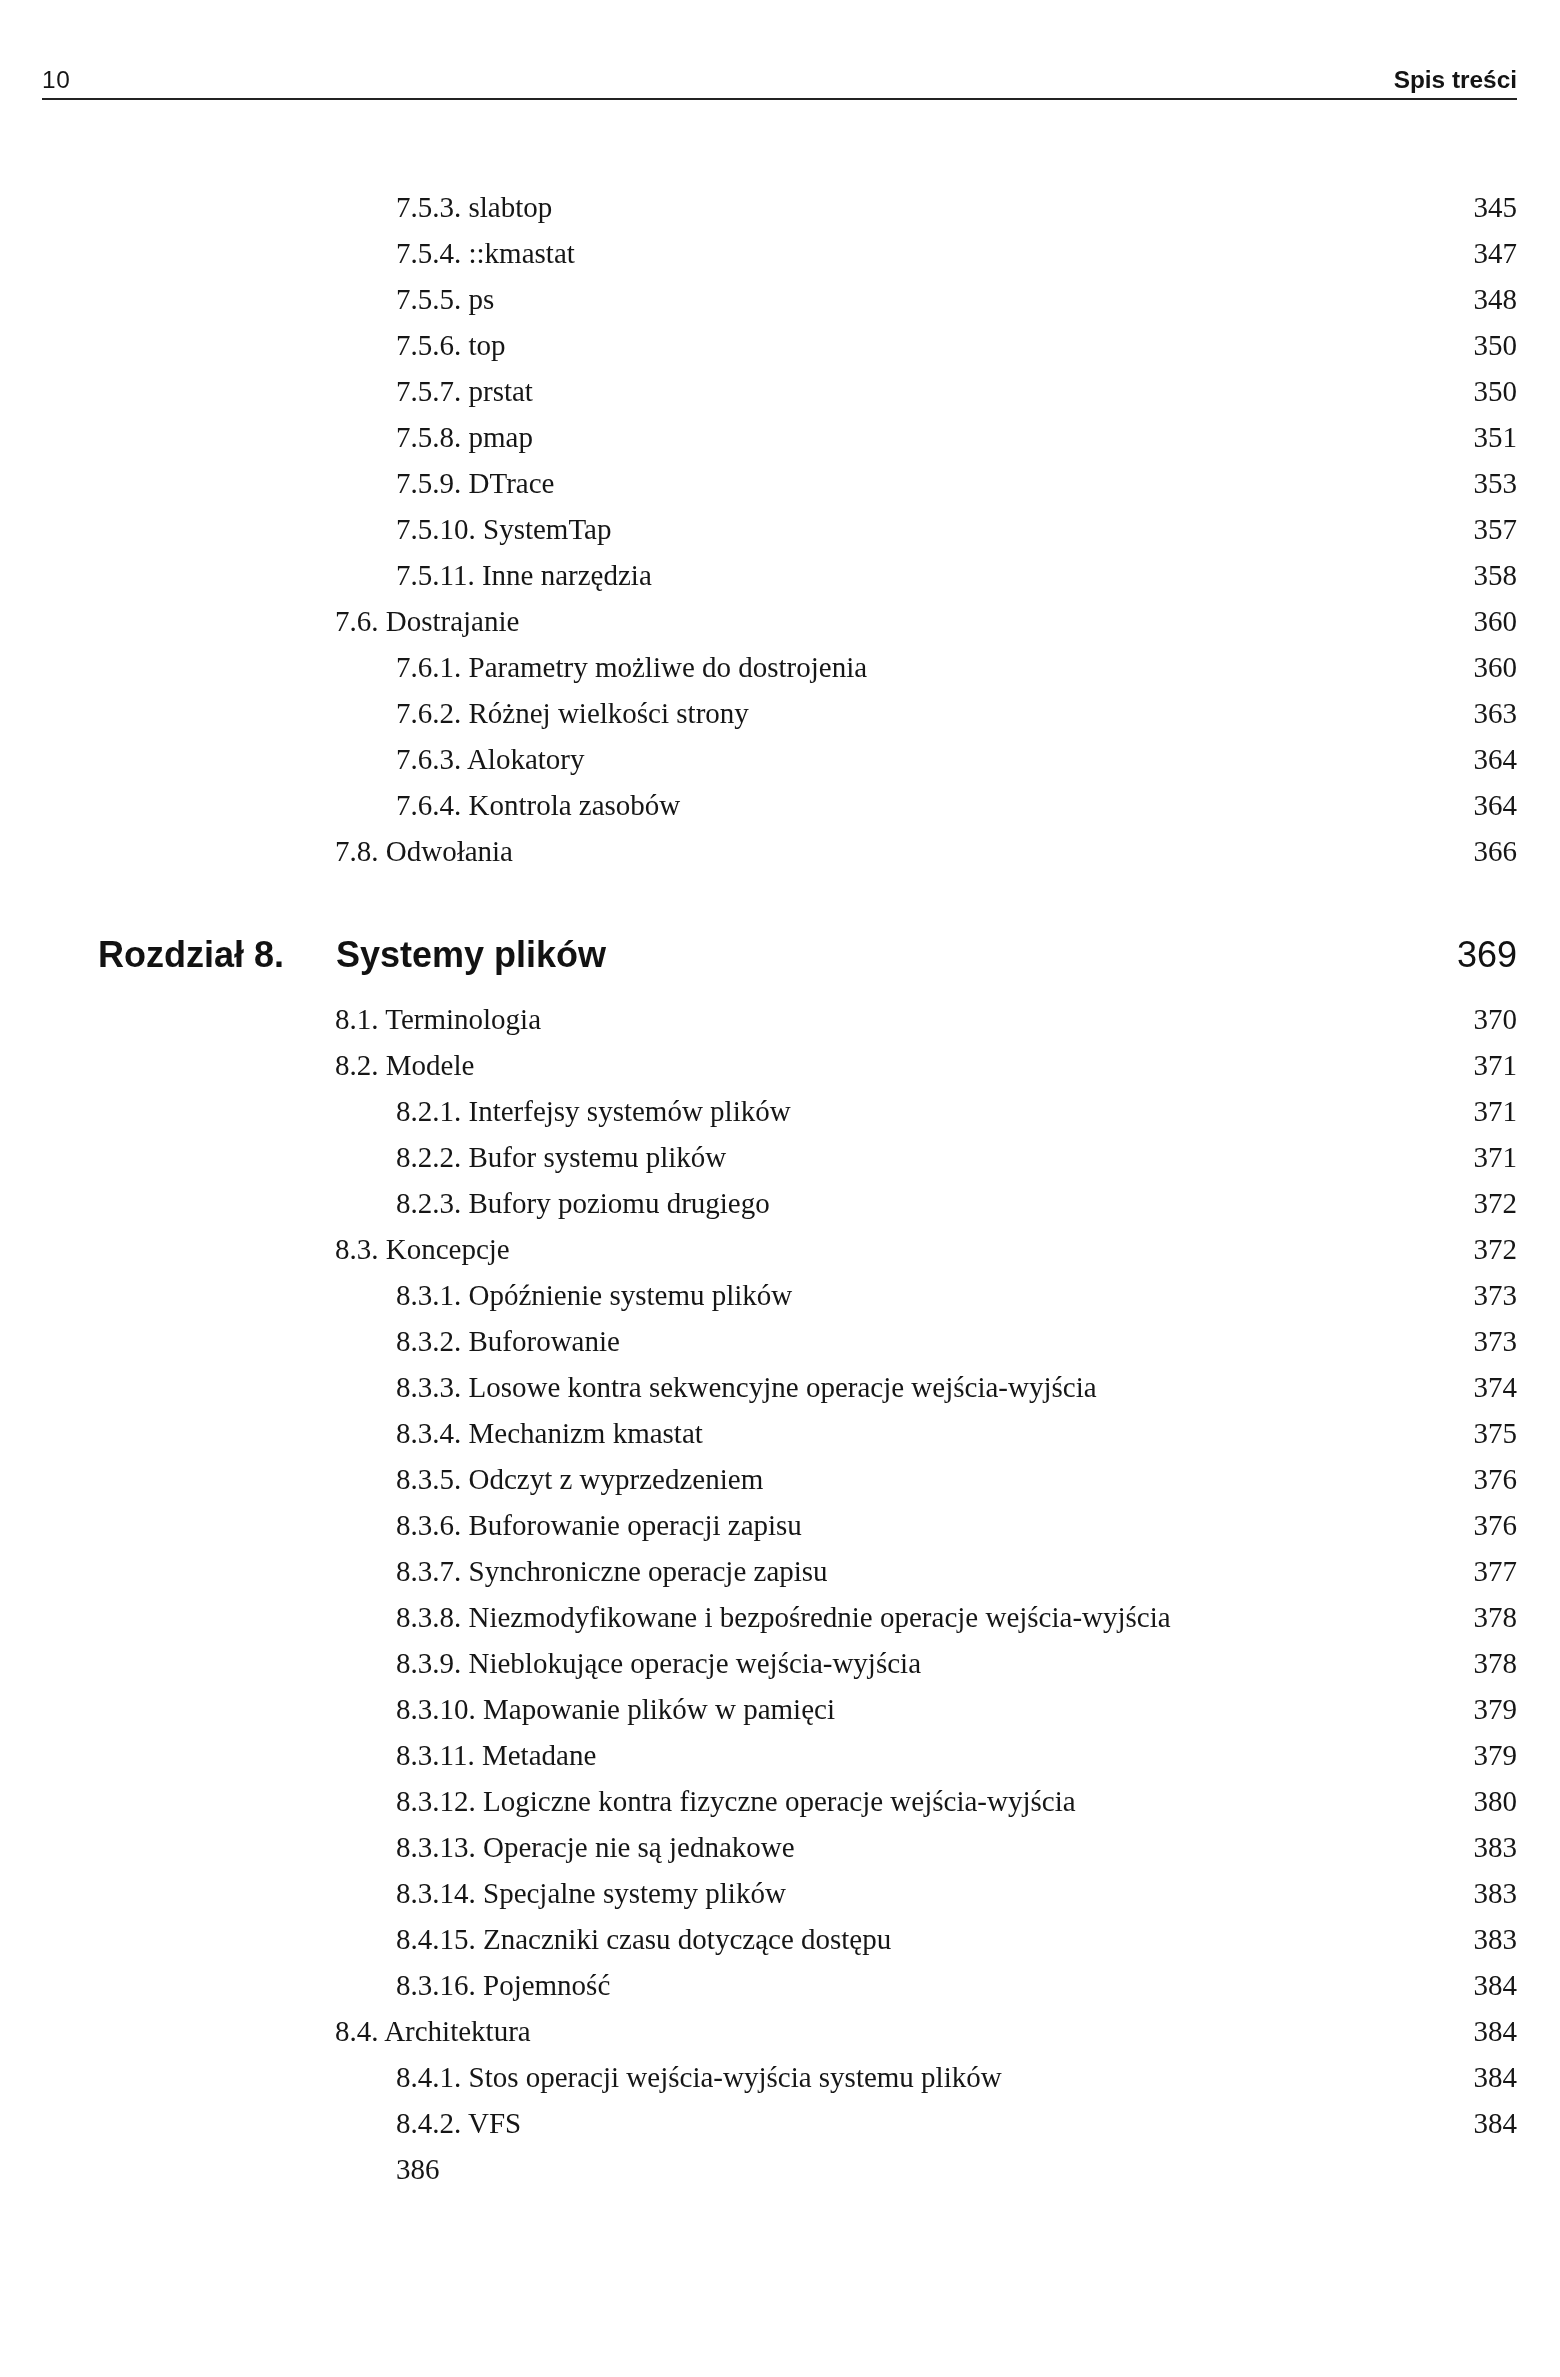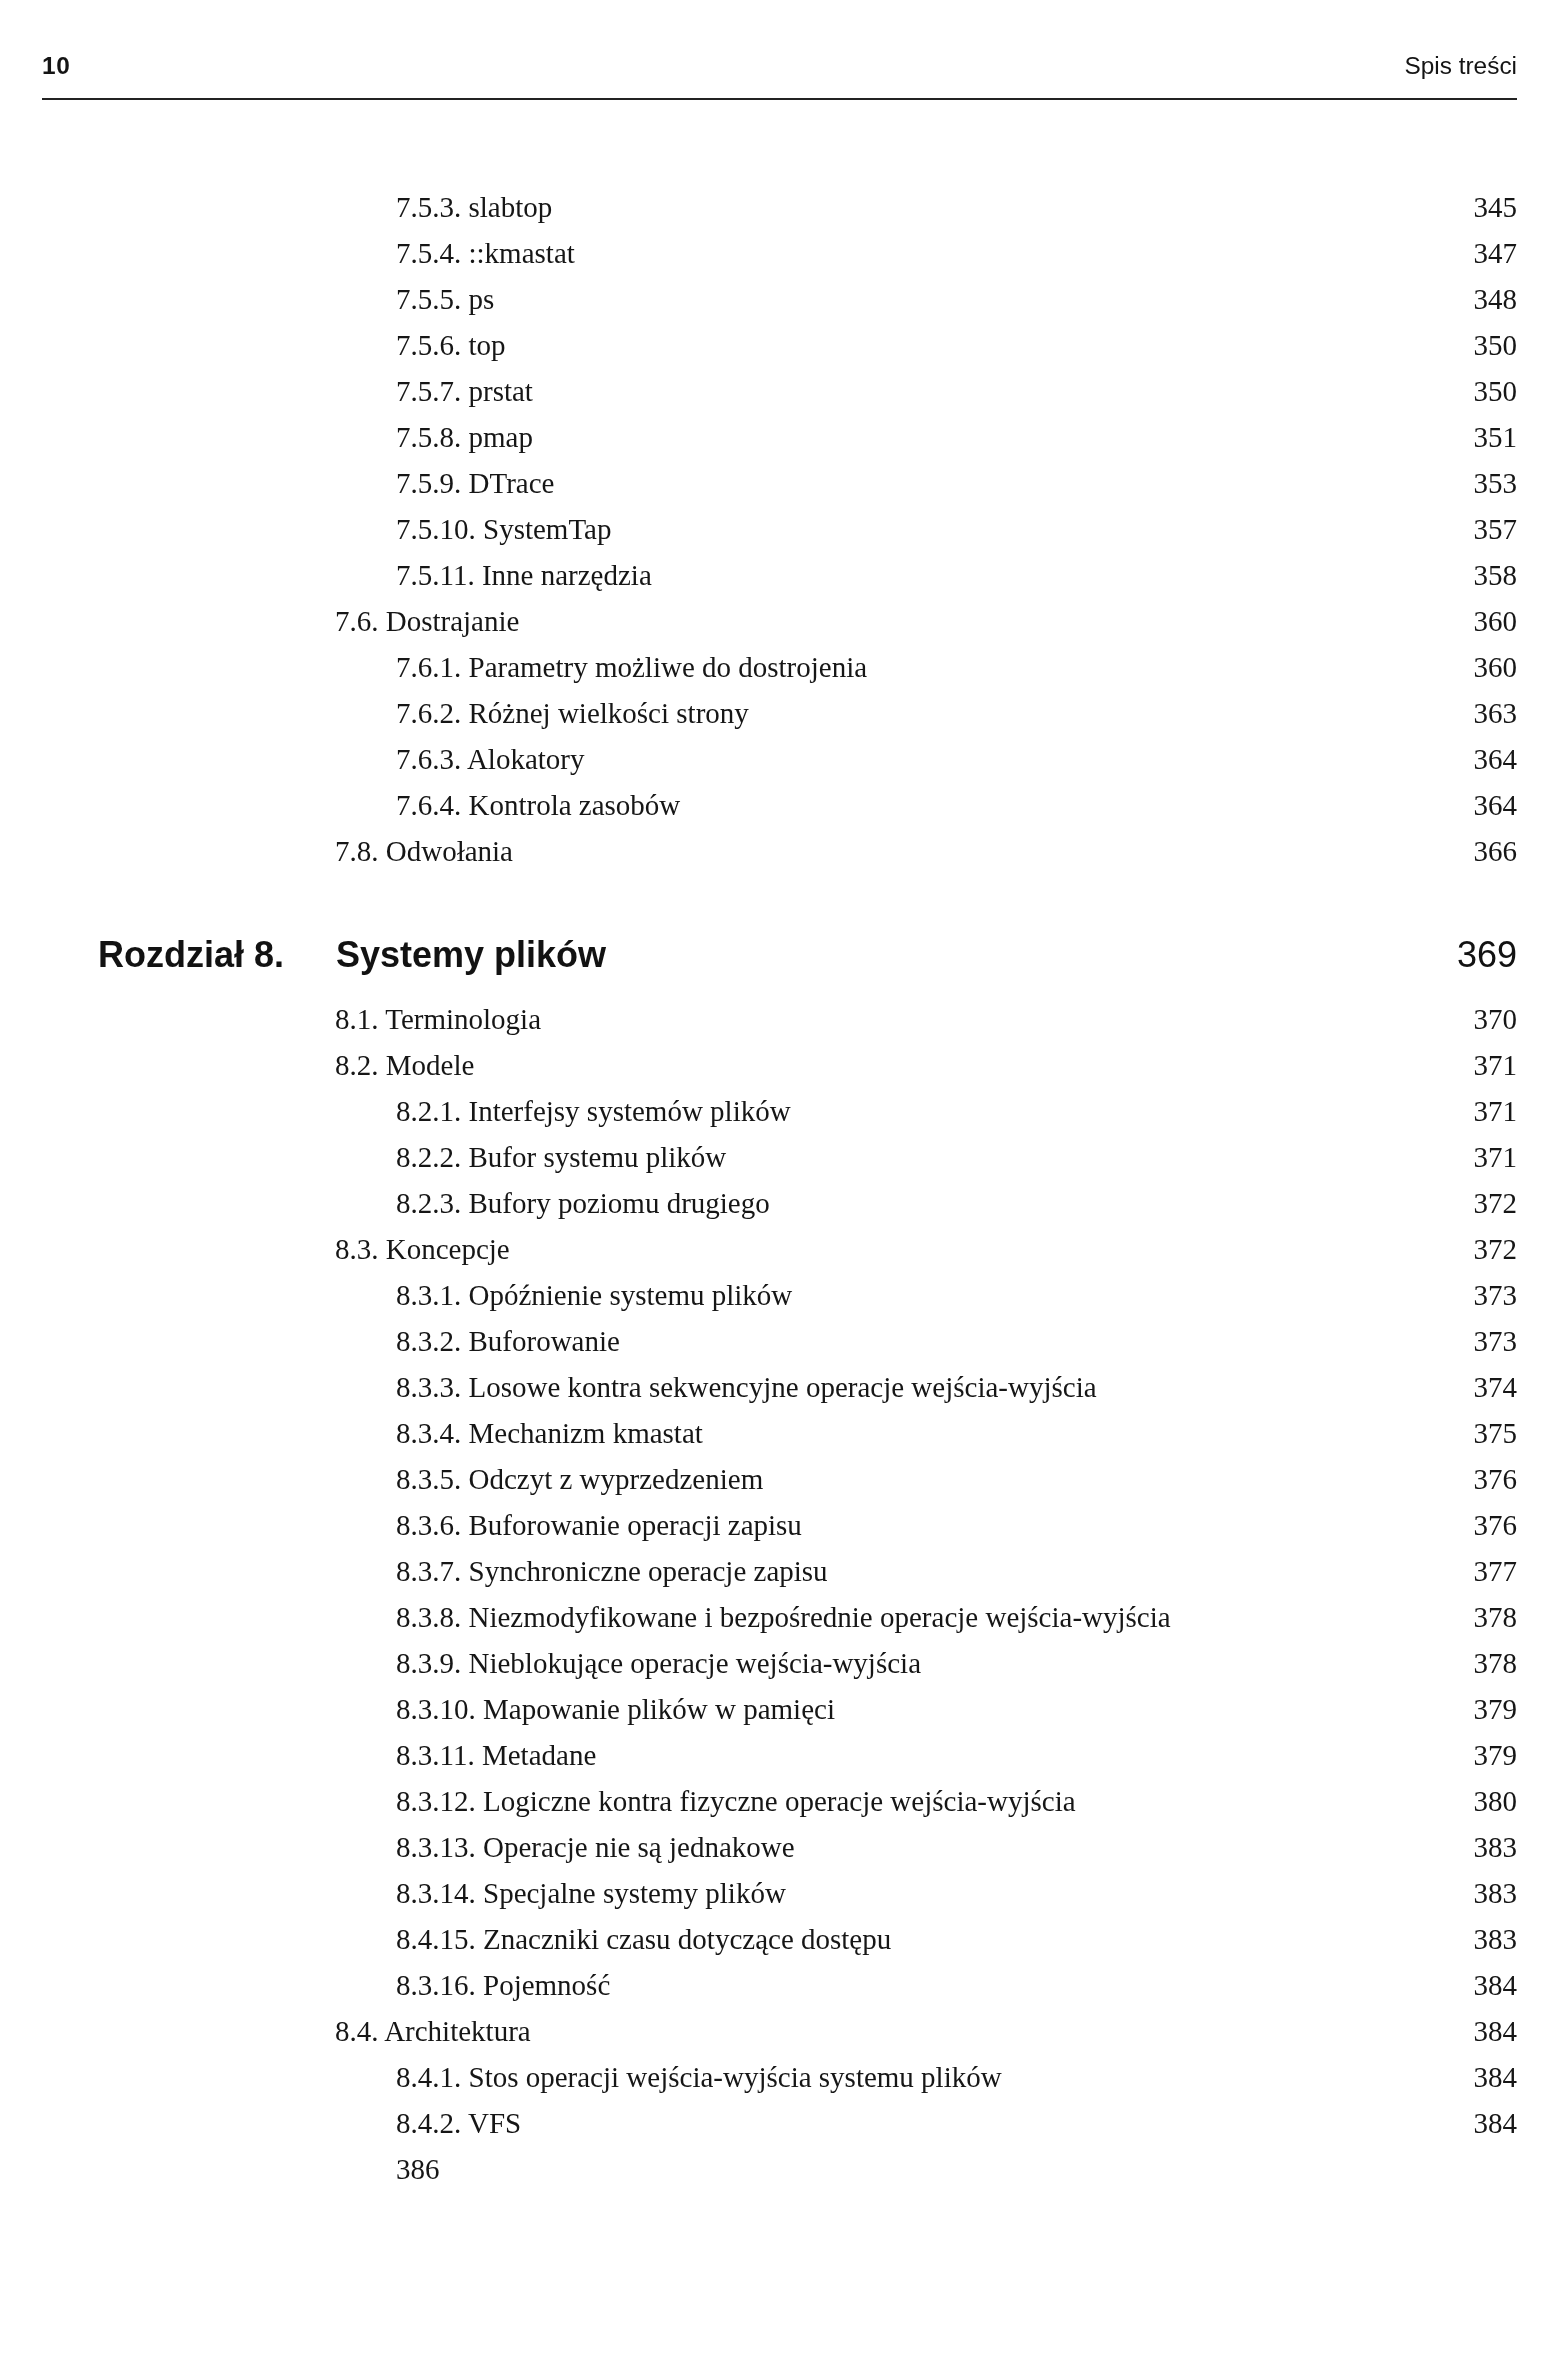--- a/index.html
+++ b/index.html
@@ -17,22 +17,22 @@
   .page-header {
     position:absolute;
     top:52px; left:42px; right:44px;
     display:flex;
     justify-content:space-between;
     align-items:baseline;
     font-family:"Liberation Sans", sans-serif;
     font-size:24.4px;
     color:#141414;
   }
-  .page-num { font-weight:bold; letter-spacing:0.7px; }
-  .header-title { font-weight:normal; }
+  .page-num { font-weight:normal; letter-spacing:0.7px;margin-top:14px; }
+  .header-title { font-weight:bold; }
 
   .header-rule {
     position:absolute;
     top:98px; left:42px; right:44px;
     border-top:2px solid #232323;
   }
 
   
   main.toc {
     position:absolute;

